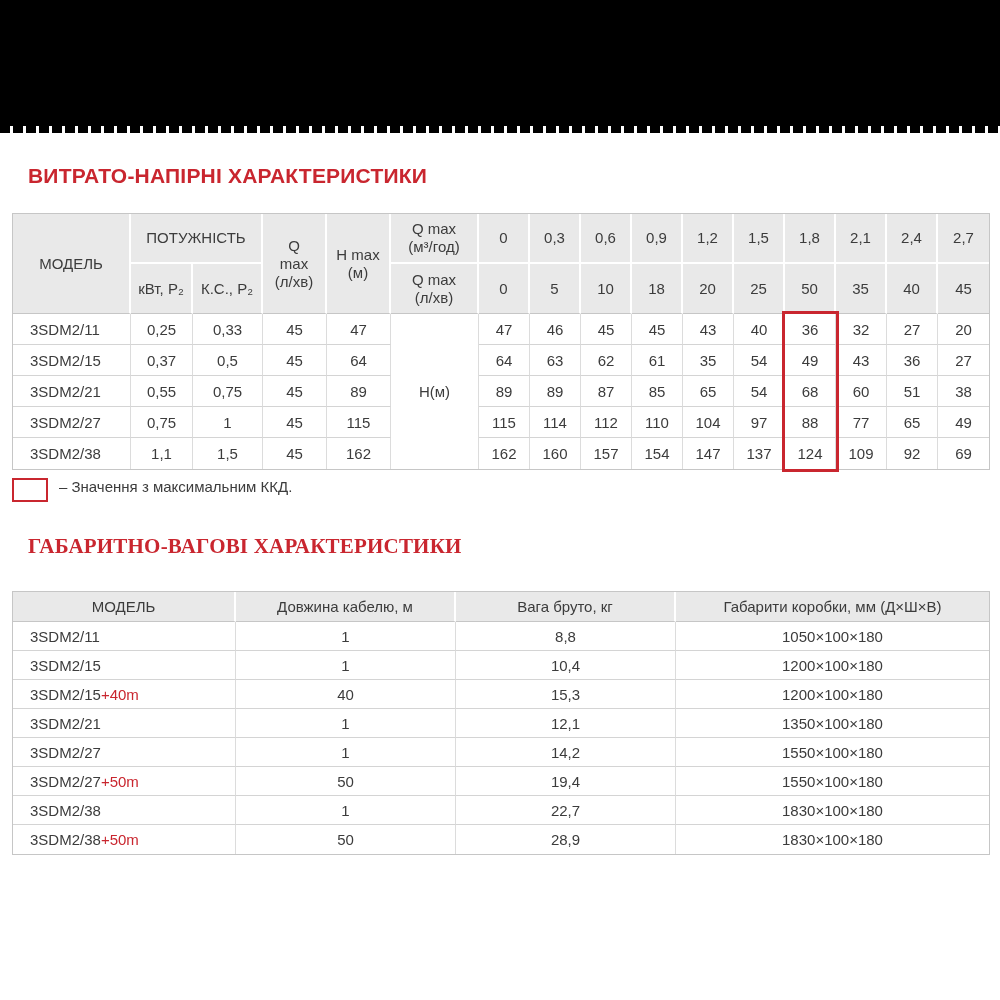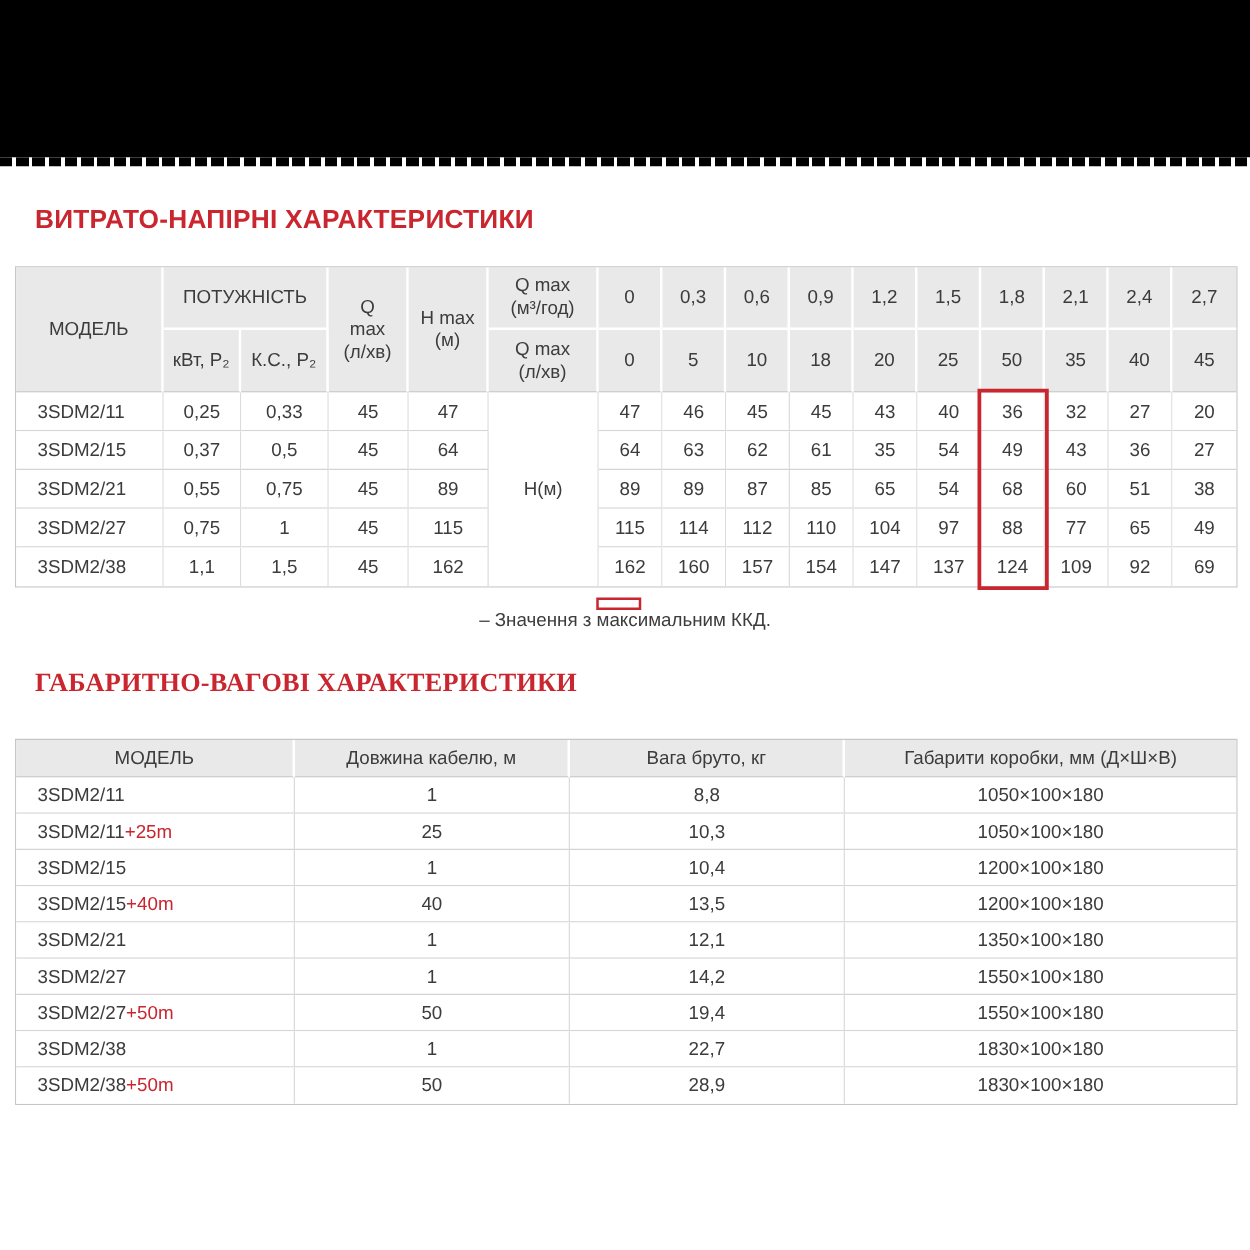--- a/index.html
+++ b/index.html
@@ -43,21 +43,21 @@
   #t1 thead tr.h2 th { height: 50px; }
   #t1 thead th[rowspan] { height: 100px; }
   #t1 tbody td { height: 31px; }
   #t1 td.model { text-align: left; padding-left: 17px; }
   #t1 td.hm { border-bottom: none; margin-top: 16px; }
   .hlbox {
     position: absolute; left: 769px; top: 97px; width: 57px; height: 161px;
     border: 3px solid #c9262f; box-sizing: border-box; pointer-events: none;
   }
 
-  .legend { display: flex; align-items: center; margin-top: 8px; height: 27px; flex-direction: column; }
+  .legend { display: flex; margin-top: 8px; height: 27px; }
   .legend .keybox {
     width: 36px; height: 24px; border: 2px solid #c9262f; box-sizing: border-box;
     margin-right: 11px; background: #fff;
   }
   .legend .caption { font-size: 15px; color: #3c3c3c; }
 
   
   #t2 thead th { height: 30px; }
   #t2 tbody td { height: 29px; }
   #t2 td.model { text-align: left; padding-left: 17px; }
@@ -249,35 +249,29 @@
           </tr>
       </thead>
       <tbody id="t2-body">
           <tr>
             <td class="model"><span>3SDM2/11</span></td>
             <td>1</td>
             <td>8,8</td>
             <td>1050×100×180</td>
           </tr>
           <tr>
-            <td class="model"><span>3SDM2/11</span><span class="suffix">+25m</span></td>
-            <td>25</td>
-            <td>10,3</td>
-            <td>1050×100×180</td>
-          </tr>
-          <tr>
             <td class="model"><span>3SDM2/15</span></td>
             <td>1</td>
             <td>10,4</td>
             <td>1200×100×180</td>
           </tr>
           <tr>
             <td class="model"><span>3SDM2/15</span><span class="suffix">+40m</span></td>
             <td>40</td>
-            <td>13,5</td>
+            <td>15,3</td>
             <td>1200×100×180</td>
           </tr>
           <tr>
             <td class="model"><span>3SDM2/21</span></td>
             <td>1</td>
             <td>12,1</td>
             <td>1350×100×180</td>
           </tr>
           <tr>
             <td class="model"><span>3SDM2/27</span></td>

